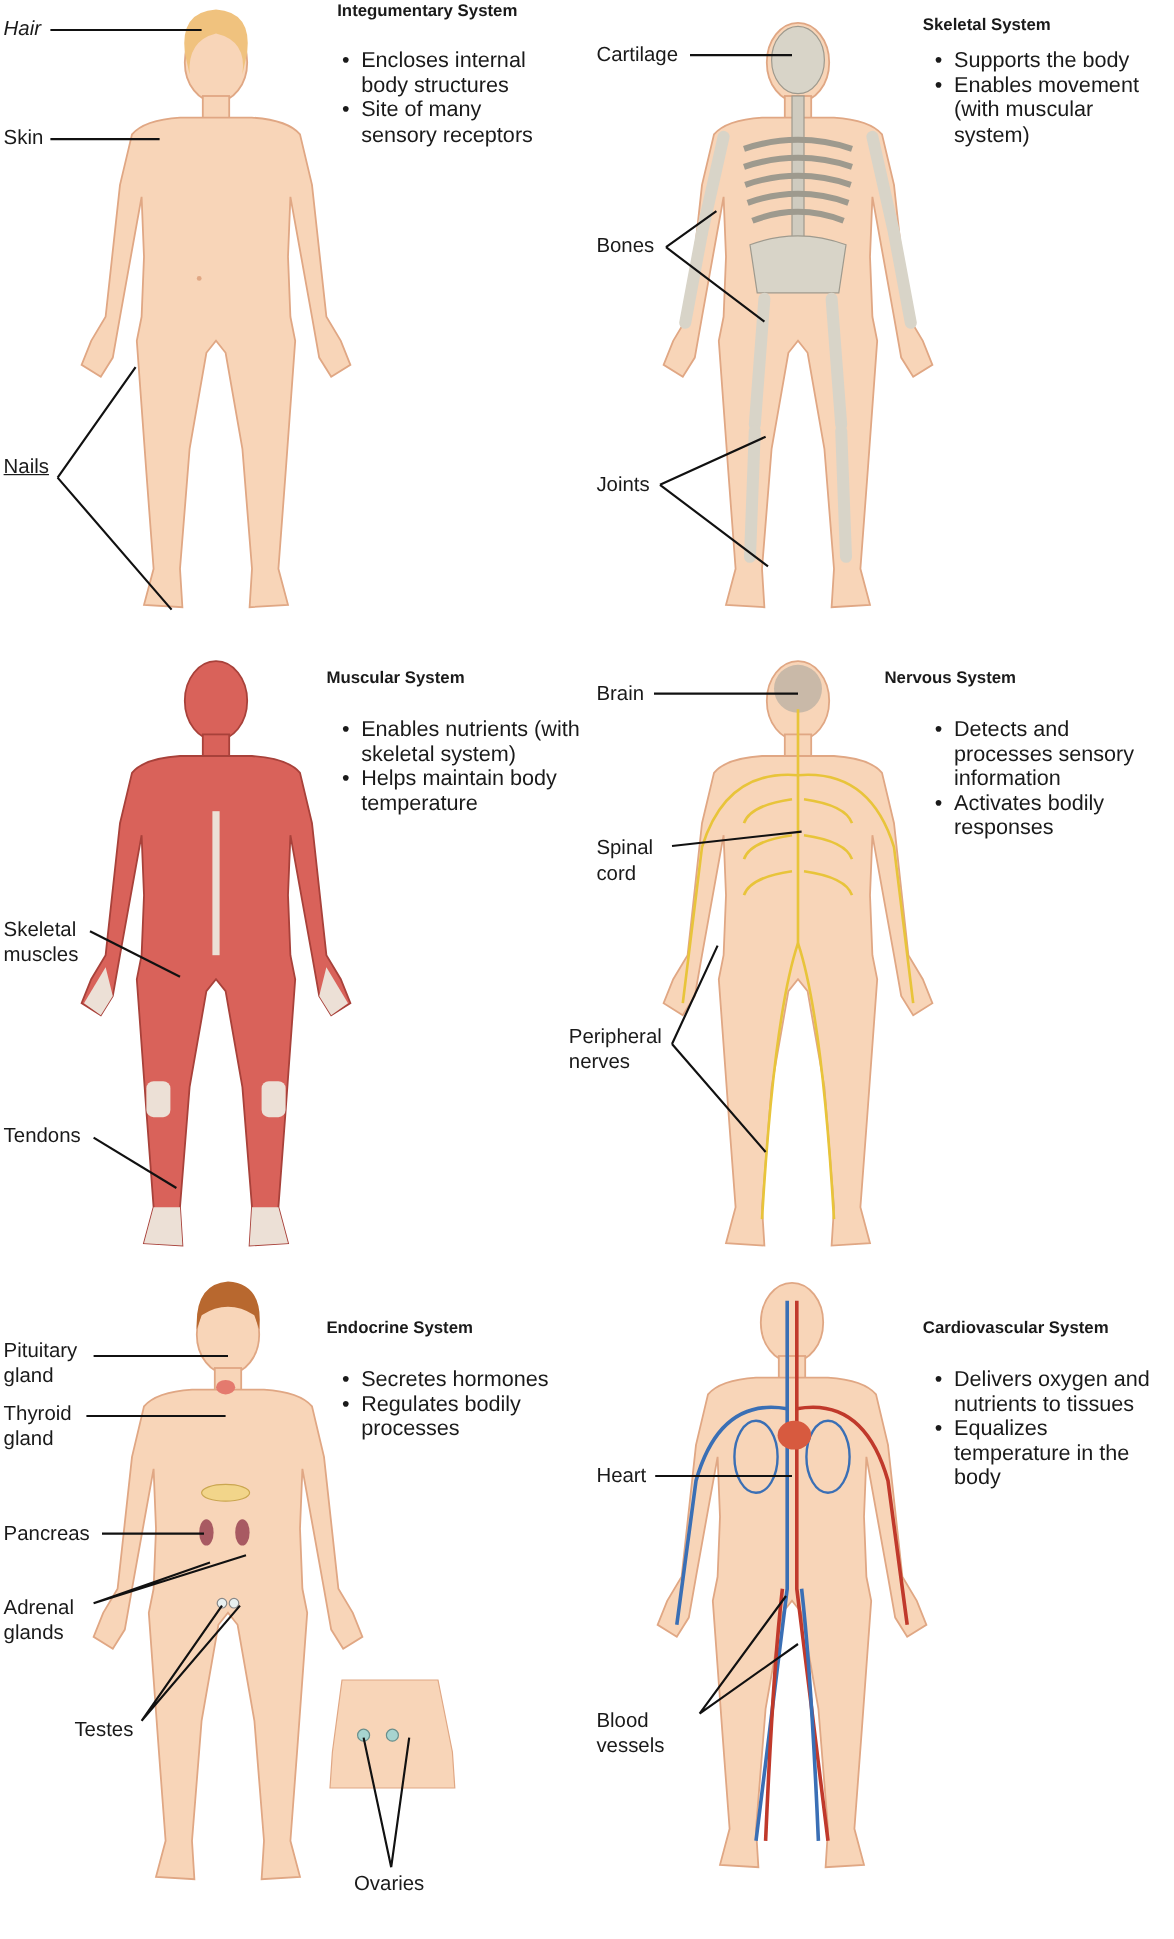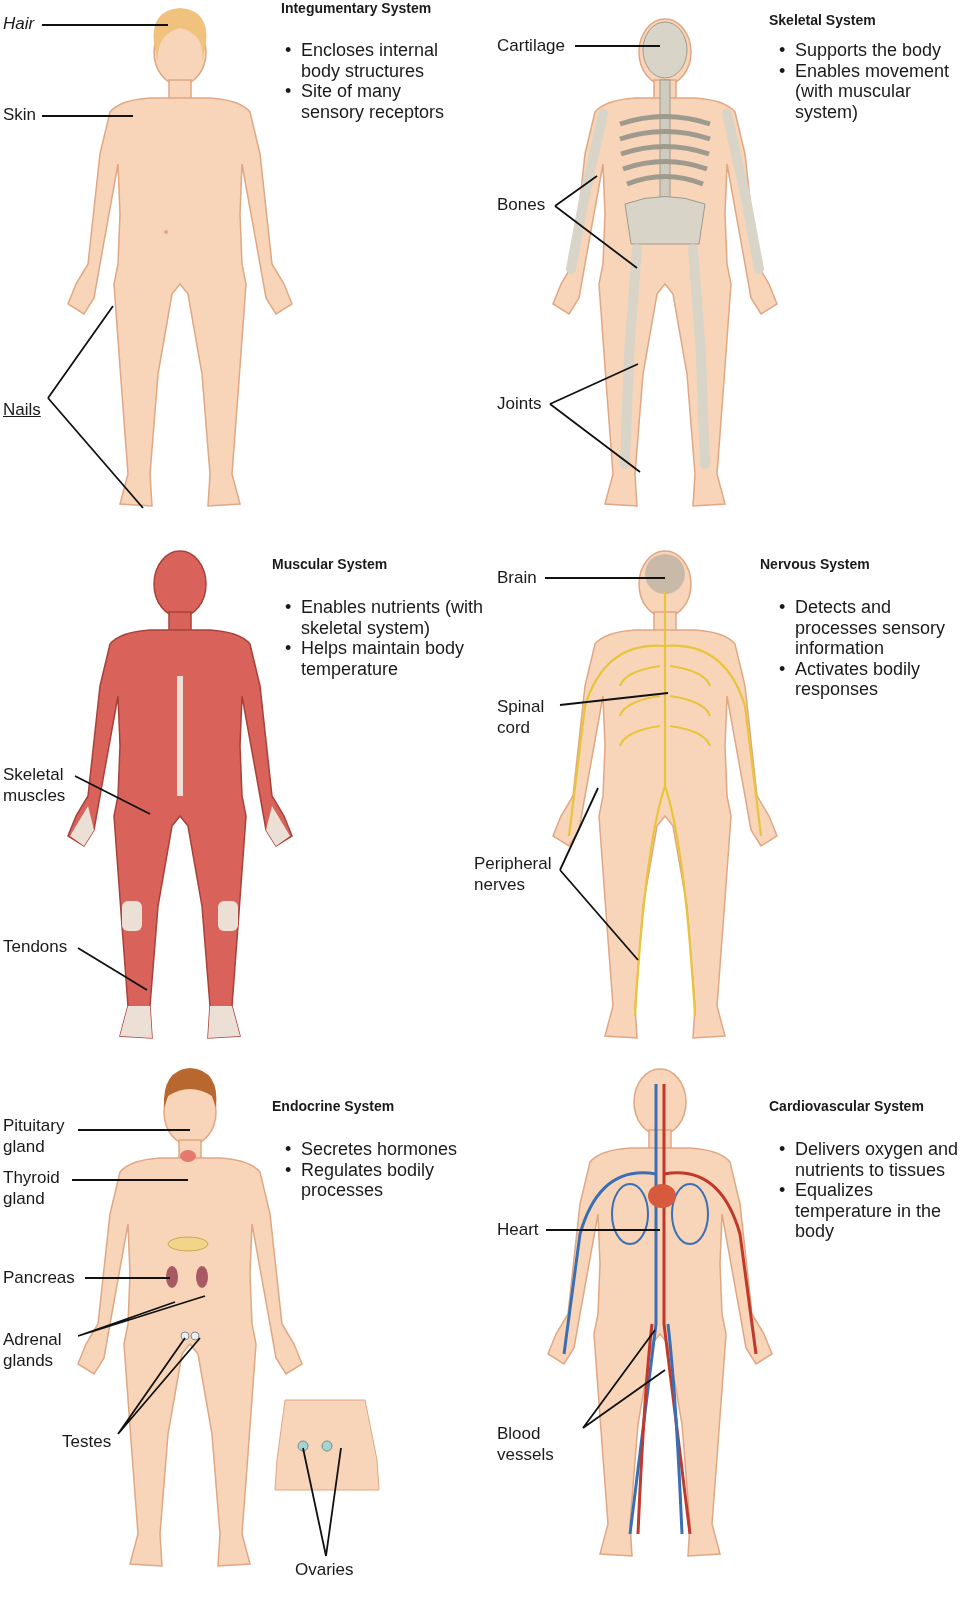--- a/index.html
+++ b/index.html
@@ -141,21 +141,21 @@
 </svg>
 
 <div class="panel">
   <div class="title" style="left:281px;top:0px;">Integumentary System</div>
   <ul class="bullets" style="left:283px;top:40px;width:170px;">
     <li>Encloses internal body structures</li>
     <li>Site of many sensory receptors</li>
   </ul>
   <div class="label" style="left:3px;top:14px;font-style:italic;">Hair</div>
   <div class="label" style="left:3px;top:105px;">Skin</div>
-  <div class="label" style="left:3px;top:400px;text-decoration:underline;">Nails</div>
+  <div class="label" style="left:3px;top:379px;text-decoration:underline;">Nails</div>
 </div>
 
 <div class="panel">
   <div class="title" style="left:769px;top:12px;">Skeletal System</div>
   <ul class="bullets" style="left:777px;top:40px;width:190px;">
     <li>Supports the body</li>
     <li>Enables movement (with muscular system)</li>
   </ul>
   <div class="label" style="left:497px;top:36px;">Cartilage</div>
   <div class="label" style="left:497px;top:195px;">Bones</div>
@@ -167,21 +167,21 @@
   <ul class="bullets" style="left:283px;top:597px;width:210px;">
     <li>Enables nutrients (with skeletal system)</li>
     <li>Helps maintain body temperature</li>
   </ul>
   <div class="label" style="left:3px;top:765px;">Skeletal
 muscles</div>
   <div class="label" style="left:3px;top:937px;">Tendons</div>
 </div>
 
 <div class="panel">
-  <div class="title" style="left:760px;top:556px;">Nervous System</div>
+  <div class="title" style="left:737px;top:556px;">Nervous System</div>
   <ul class="bullets" style="left:777px;top:597px;width:190px;">
     <li>Detects and processes sensory information</li>
     <li>Activates bodily responses</li>
   </ul>
   <div class="label" style="left:497px;top:568px;">Brain</div>
   <div class="label" style="left:497px;top:697px;">Spinal
 cord</div>
   <div class="label" style="left:474px;top:854px;">Peripheral
 nerves</div>
 </div>

